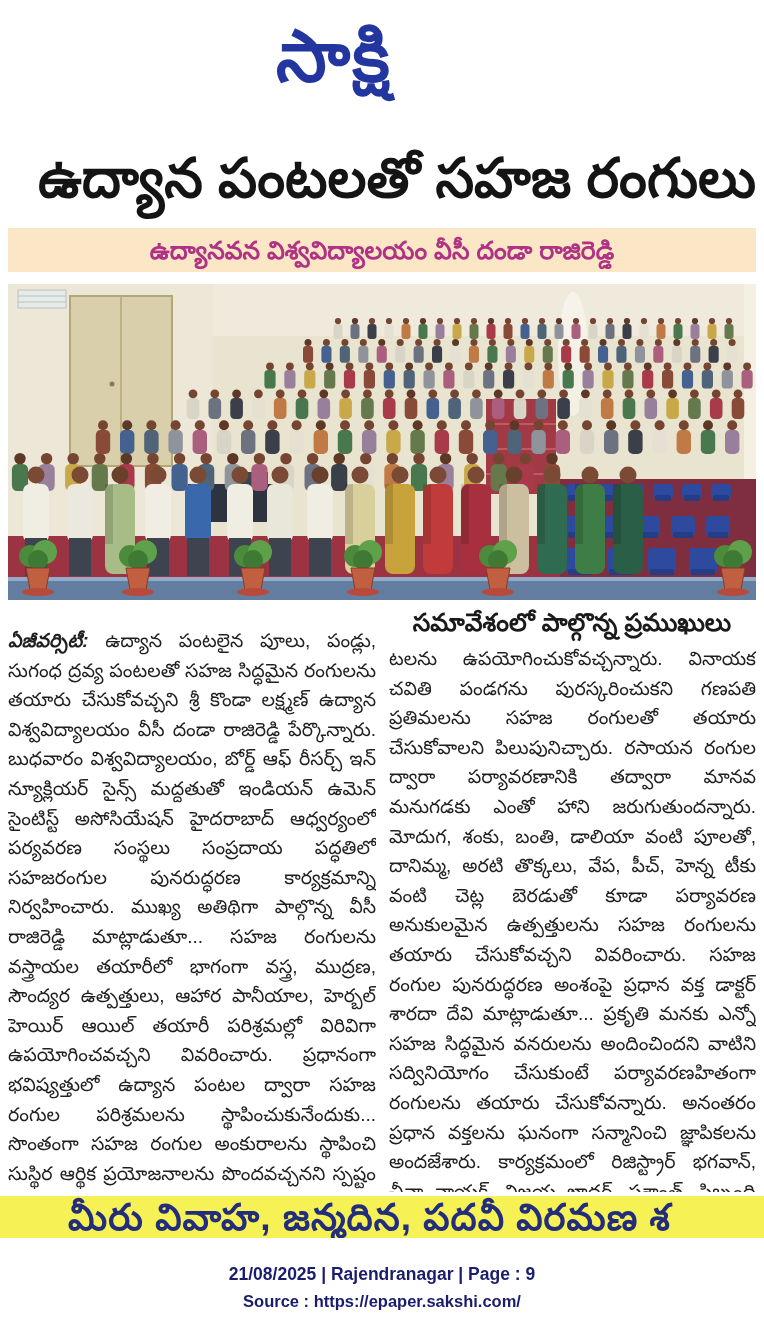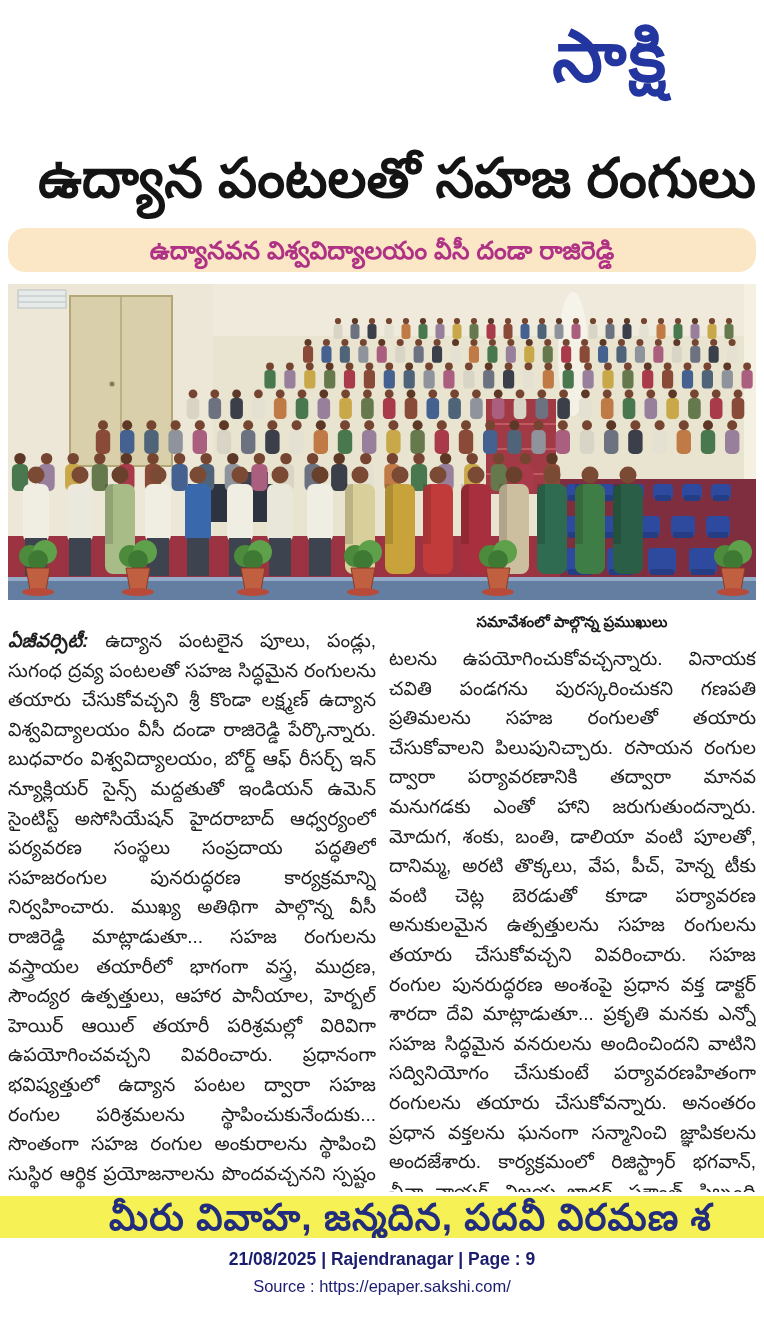--- a/index.html
+++ b/index.html
@@ -1,36 +1,36 @@
 <!DOCTYPE html>
 <html><head>
 <meta charset="utf-8">
 <style>
   html,body{margin:0;padding:0;background:#fff;}
   .page{position:relative;width:764px;height:1326px;background:#ffffff;overflow:hidden;
         font-family:"Liberation Sans","DejaVu Sans",sans-serif;}
-  .masthead{position:absolute;top:8px;left:0;width:668px;height:100px;text-align:right;}
+  .masthead{position:absolute;top:8px;left:0;width:668px;height:100px;text-align:center;}
   .masthead-text{font-size:72px;line-height:96px;font-weight:bold;color:#2336a0;letter-spacing:2px;}
   .headline{position:absolute;top:134px;left:8px;width:748px;height:88px;
             font-size:55px;line-height:88px;font-weight:800;color:#141414;text-align:right;white-space:nowrap;}
   .subhead{position:absolute;top:228px;left:8px;width:748px;height:44px;background:#fbe7c6;
-           text-align:center;font-size:25px;line-height:44px;font-weight:bold;color:#b03284;border-radius:17px;}
+           text-align:center;font-size:25px;line-height:44px;font-weight:bold;color:#b03284;}
   .photo{position:absolute;top:284px;left:8px;width:748px;height:316px;background:#e9e4d0;}
   .caption{position:absolute;top:606px;left:388px;width:368px;height:34px;text-align:center;
-           font-size:15px;line-height:32px;font-weight:bold;color:#1a1a1a;}
+           font-size:25px;line-height:32px;font-weight:bold;color:#1a1a1a;}
   .col{position:absolute;font-size:19px;line-height:29.6px;color:#1f1f1f;text-align:justify;overflow:hidden;}
   .col-left{top:626px;left:8px;width:368px;height:566px;}
   .col-right{top:644px;left:389px;width:367px;height:548px;}
   .lead{font-weight:bold;font-style:italic;}
   .promo{position:absolute;top:1196px;left:0;width:764px;height:42px;background:#f6f155;overflow:hidden;}
   .promo-text{white-space:nowrap;font-size:37px;line-height:44px;font-weight:bold;color:#232d7d;
-              padding-left:109px;letter-spacing:1px;}
+              padding-left:68px;letter-spacing:1px;}
   .footer{position:absolute;top:1246px;left:0;width:764px;text-align:center;color:#1a1c6e;}
-  .footer-meta{font-size:17.5px;line-height:27px;font-weight:bold;}
-  .footer-source{font-size:16.5px;line-height:26px;font-weight:normal;}
+  .footer-meta{font-size:17.5px;line-height:27px;font-weight:bold;margin-top:15px;}
+  .footer-source{font-size:16.5px;line-height:26px;font-weight:bold;}
 </style>
 </head>
 <body>
 
 <div class="page">
 
   <div class="masthead">
     <span class="masthead-text">సాక్షి</span>
   </div>
 

